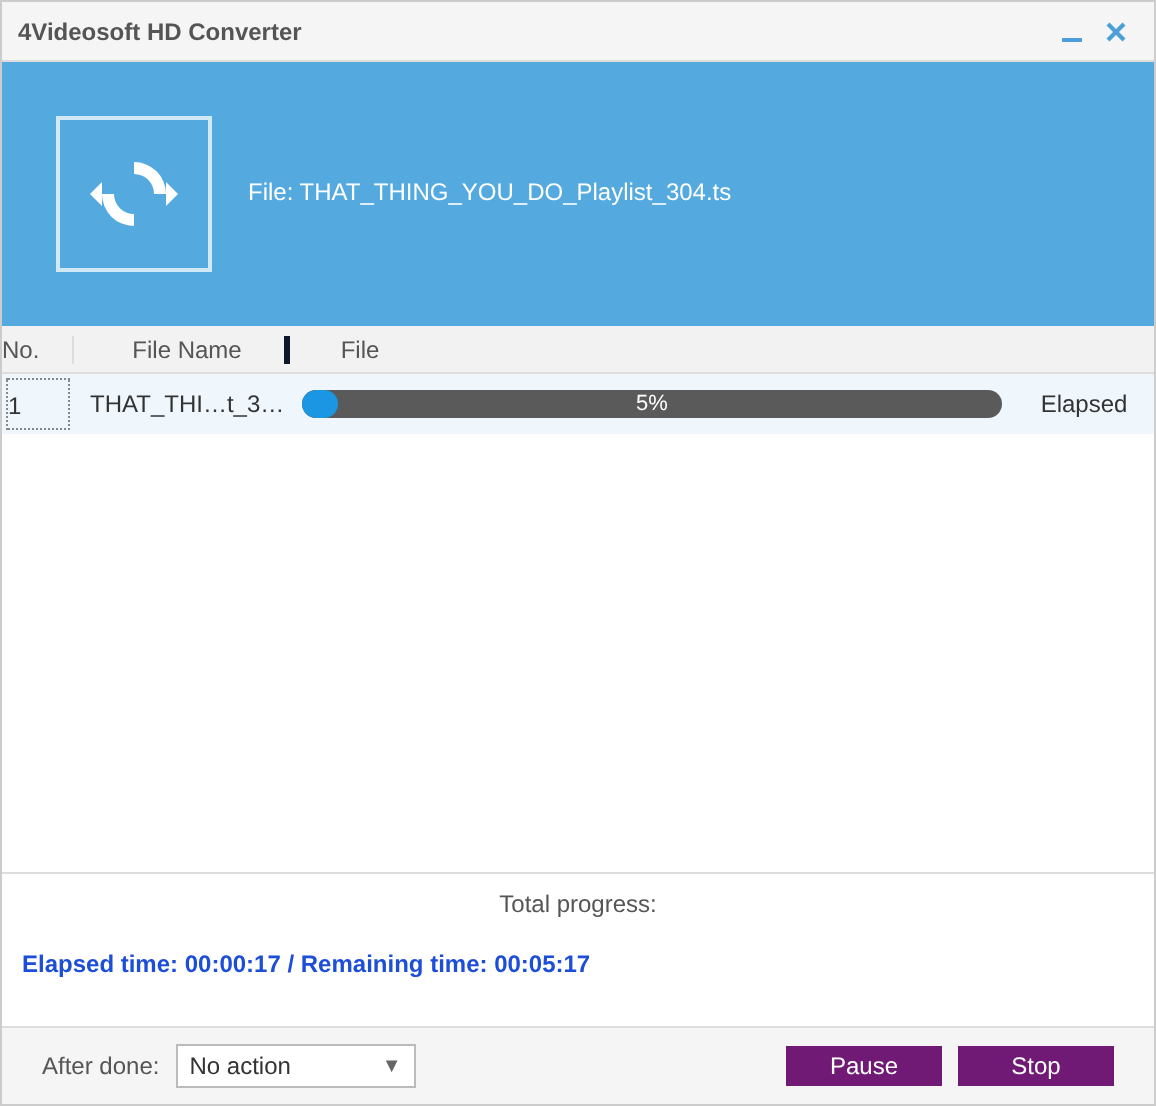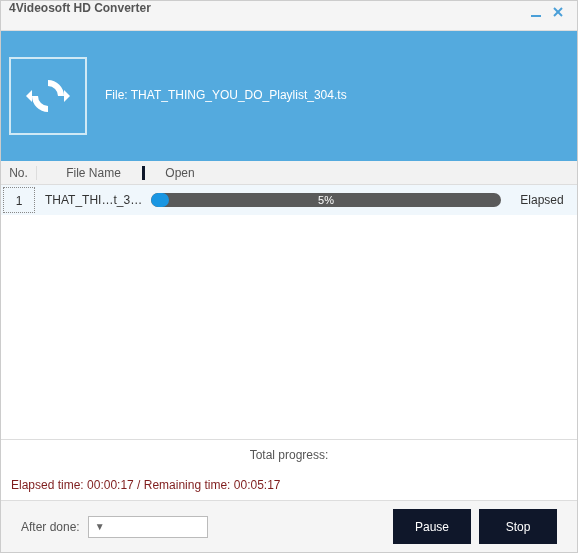--- a/index.html
+++ b/index.html
@@ -1,53 +1,53 @@
 <!DOCTYPE html>
 <html><head>
 <meta charset="utf-8">
 <style>
 * { box-sizing: border-box; margin: 0; padding: 0; }
 body { font-family: Arial, sans-serif; font-size: 12px; color: #333; background: #fff; width: 578px; height: 553px; overflow: hidden; }
 .window { width: 578px; height: 553px; border: 1px solid #ccc; display: flex; flex-direction: column; background: #fff; }
-.titlebar { height: 30px; background: #f5f5f5; display: flex; align-items: flex-start; padding: 0 8px; border-bottom: 1px solid #ddd; }
+.titlebar { height: 30px; background: #f5f5f5; display: flex; align-items: center; padding: 0 8px; border-bottom: 1px solid #ddd; }
 .titlebar .title { flex: 1; font-size: 12px; font-weight: bold; color: #555; }
 .titlebar .win-btn { width: 22px; height: 22px; display: flex; align-items: center; justify-content: center; cursor: pointer; color: #4a9fd8; font-size: 16px; }
 .titlebar .close { font-size: 16px; }
-.header-panel { background: #54aade; padding: 8px; display: flex; align-items: center; gap: 18px; min-height: 130px; }
+.header-panel { background: #54aade; padding: 27px; display: flex; align-items: center; gap: 18px; min-height: 130px; }
 .icon-box { width: 78px; height: 78px; border: 2px solid #d0e9f5; display: flex; align-items: center; justify-content: center; }
 .icon-box svg { width: 48px; height: 48px; }
 .file-info { color: #fff; font-size: 12px; line-height: 1.8; }
 .table-head { display: flex; background: #f2f2f2; border-bottom: 1px solid #ddd; height: 24px; align-items: center; color: #555; }
-.col-no { width: 36px; text-align: center; border-right: 1px solid #ddd; }
+.col-no { width: 36px; text-align: left; border-right: 1px solid #ddd; }
 .col-name { width: 108px; padding-left: 8px; border-right: 3px solid #0f172a; text-align: center; }
 .col-prog { flex: 1; text-align: center; border-right: 1px solid #ddd; }
 .col-state { width: 70px; text-align: center; }
 .table-body { flex: 1; overflow: auto; }
 .row { display: flex; align-items: center; height: 30px; background: #f0f7fc; }
 .row .col-no { border: 1px dotted #888; height: 26px; line-height: 26px; margin: 2px; width: 32px; }
 .row .col-name { border: none; text-align: left; overflow: hidden; white-space: nowrap; text-overflow: ellipsis; }
 .row .col-prog { border: none; padding: 0 6px; }
 .row .col-state { }
 .progress-bar { height: 14px; background: #5a5a5a; border-radius: 7px; position: relative; overflow: hidden; }
 .progress-fill { height: 100%; background: #1a96e2; border-radius: 7px; position: absolute; left: 0; top: 0; }
 .progress-text { position: absolute; width: 100%; text-align: center; color: #fff; font-size: 11px; line-height: 14px; }
 .footer { border-top: 1px solid #ddd; padding: 8px 10px; color: #555; }
 .total-row { display: flex; align-items: center; gap: 8px; margin-bottom: 8px; flex-direction: column; }
 .total-row .label { white-space: nowrap; }
 .total-row .progress-bar { flex: 1; }
-.elapsed-row { margin-bottom: 0; color: #7f1d1d; }
+.elapsed-row { margin-bottom: 16px; color: #1d4ed8; font-weight: bold; }
 .action-bar { border-top: 1px solid #ddd; padding: 8px 20px; display: flex; align-items: center; gap: 8px; background: #f5f5f5; }
 .action-bar .label { color: #555; }
 .select-wrap { position: relative; width: 120px; height: 22px; border: 1px solid #bbb; background: #fff; display: flex; align-items: center; padding: 0 6px; cursor: pointer; }
 .select-wrap .sel-text { flex: 1; font-size: 12px; }
 .select-wrap .chev { font-size: 10px; color: #666; }
 .checkbox-wrap { display: flex; align-items: center; gap: 4px; cursor: pointer; }
 .checkbox-wrap .box { width: 13px; height: 13px; border: 1px solid #888; background: #fff; }
 .spacer { flex: 1; }
-.btn { width: 78px; height: 35px; background: #0f172a; color: #fff; border: none; cursor: pointer; font-size: 12px; }
+.btn { width: 78px; height: 20px; background: #701a75; color: #fff; border: none; cursor: pointer; font-size: 12px; }
 </style>
 </head>
 <body>
 
 <div class="window">
 
   <div class="titlebar">
     <div class="title">4Videosoft HD Converter</div>
     <div class="win-btn">
       <svg width="14" height="14" viewBox="0 0 14 14">
@@ -72,21 +72,21 @@
       </svg>
     </div>
     <div class="file-info">
       <div>File: THAT_THING_YOU_DO_Playlist_304.ts</div>
     </div>
   </div>
 
   <div class="table-head">
     <div class="col-no">No.</div>
     <div class="col-name">File Name</div>
-    <div class="col-state">Open</div>
+    <div class="col-state">File</div>
   </div>
 
   <div class="table-body">
     <div class="row">
       <div class="col-no">1</div>
       <div class="col-name">THAT_THI…t_304.ts</div>
       <div class="col-prog">
         <div class="progress-bar">
           <div class="progress-fill" style="width:5%"></div>
           <div class="progress-text">5%</div>
@@ -103,20 +103,21 @@
         <div class="progress-fill" style="width:5%"></div>
         <div class="progress-text">5%</div>
       </div>
     </div>
     <div class="elapsed-row">Elapsed time: 00:00:17 / Remaining time: 00:05:17</div>
   </div>
 
   <div class="action-bar">
     <div class="label">After done:</div>
     <div class="select-wrap">
+      <div class="sel-text">No action</div>
       <div class="chev">▼</div>
     </div>
     <div class="spacer"></div>
     <button class="btn">Pause</button>
     <button class="btn">Stop</button>
   </div>
 
 </div>
 
 </body></html>

